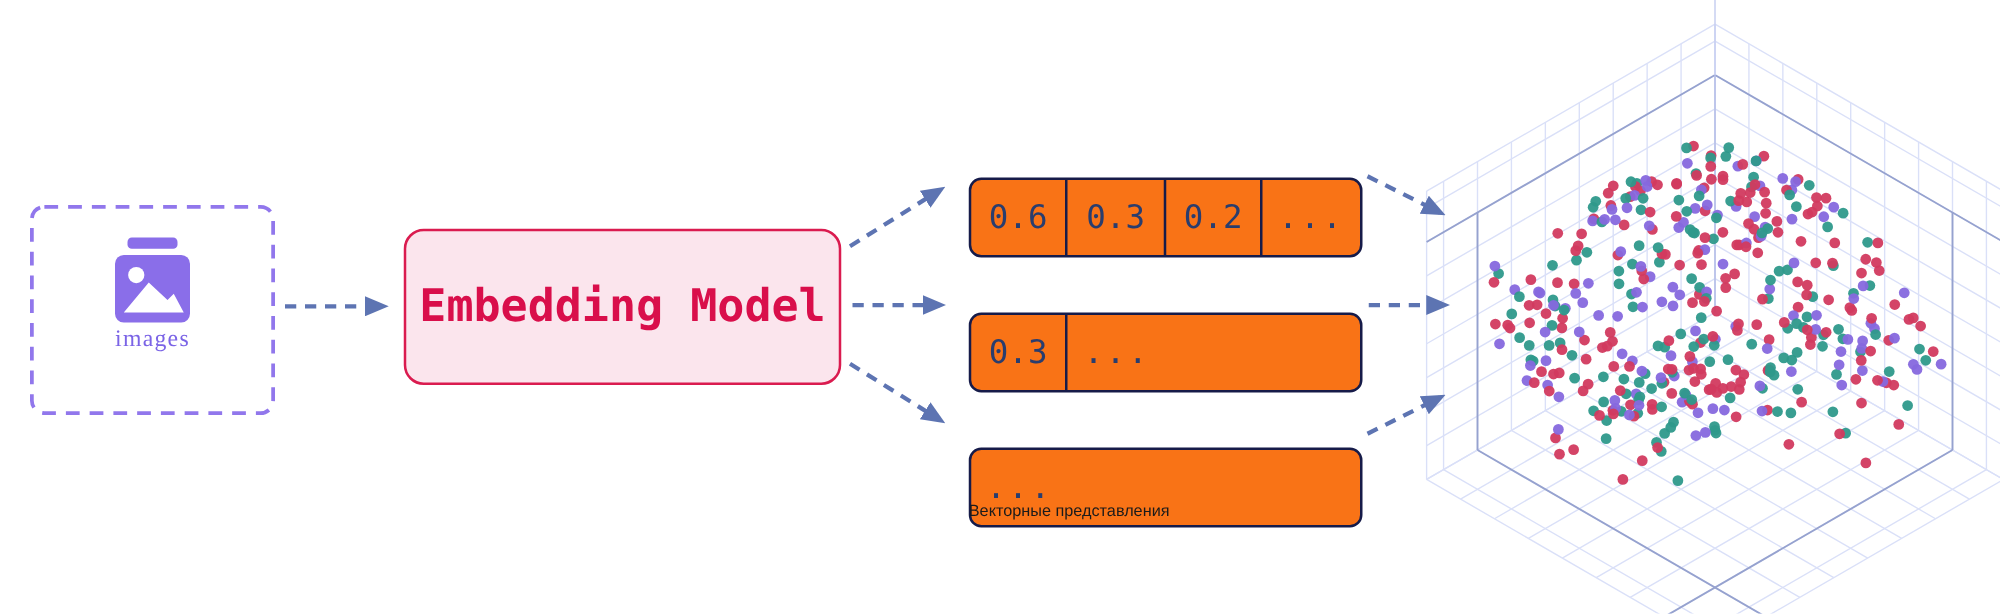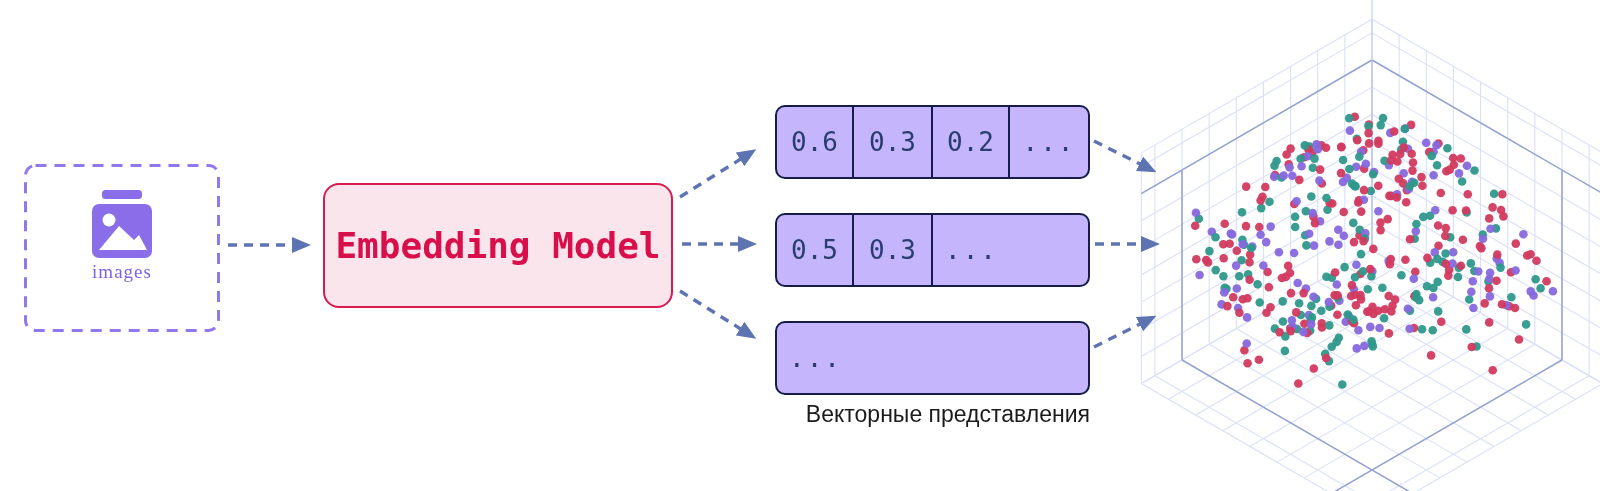--- a/index.html
+++ b/index.html
@@ -14,32 +14,32 @@
   .images-icon{margin-top:25px;}
   .images-label{margin-top:2px;font-size:19px;font-weight:500;color:#7b64e6;letter-spacing:1px;font-family:Liberation Serif, serif;}
 
   
   .embedding-box{position:absolute;left:323px;top:183px;width:350px;height:125px;
                  box-sizing:border-box;border:2.5px solid #da1b4f;border-radius:16px;
                  background:#fbe5ed;display:flex;align-items:center;justify-content:center;}
   .embedding-label{font-size:36px;font-weight:600;color:#d90f4b;white-space:nowrap;}
 
   
-  .vec-row{position:absolute;left:775px;width:315px;height:74px;box-sizing:border-box;
-           border:2.5px solid #161b49;border-radius:10px;background:#c4b5fd;
-           display:grid;grid-template-columns:77px 79px 77px 1fr;overflow:hidden;}
+  .vec-row{position:absolute;left:775px;width:315px;height:64px;box-sizing:border-box;
+           border:2.5px solid #161b49;border-radius:10px;background:#f97316;
+           display:grid;grid-template-columns:77px 79px 77px 1fr;overflow:hidden;margin-top:37px;}
   .vec-row .cell{display:flex;align-items:center;justify-content:center;
                  font-size:26px;font-weight:500;color:#293d6e;
                  border-right:2px solid #161b49;}
   .vec-row .cell:last-child{border-right:none;letter-spacing:2px;}
   .row-1{top:105px;} .row-2{top:213px;} .row-3{top:321px;}
 
-  .vectors-caption{position:absolute;left:775px;top:401px;width:315px;text-align:right;
+  .vectors-caption{position:absolute;left:775px;top:401px;width:315px;text-align:left;
                    font-family:"Liberation Sans","DejaVu Sans",sans-serif;
-                   font-size:23px;color:#1b1b1b;}
+                   font-size:13px;color:#1b1b1b;}
 </style>
 </head>
 <body>
 
 <div class="canvas">
 
   <svg id="scene" class="layer" width="1600" height="491" viewBox="0 0 1600 491">
       <line x1="1372" y1="19.285714285714285" x2="1372" y2="250" stroke="#dae0f8" stroke-width="1.1"></line>
       <line x1="1372" y1="19.285714285714285" x2="1372" y2="250" stroke="#dae0f8" stroke-width="1.1"></line>
       <line x1="1344.857142857143" y1="34.99999999999999" x2="1344.857142857143" y2="265.7142857142857" stroke="#dae0f8" stroke-width="1.1"></line>
@@ -581,21 +581,20 @@
     <span class="embedding-label">Embedding Model</span>
   </div>
 
   <div class="vec-row row-1">
     <span class="cell">0.6</span>
     <span class="cell">0.3</span>
     <span class="cell">0.2</span>
     <span class="cell">...</span>
   </div>
   <div class="vec-row row-2">
-    <span class="cell">0.5</span>
     <span class="cell">0.3</span>
     <span class="cell">...</span>
   </div>
   <div class="vec-row row-3">
     <span class="cell">...</span>
   </div>
 
   <div class="vectors-caption">Векторные представления</div>
 
 </div>

